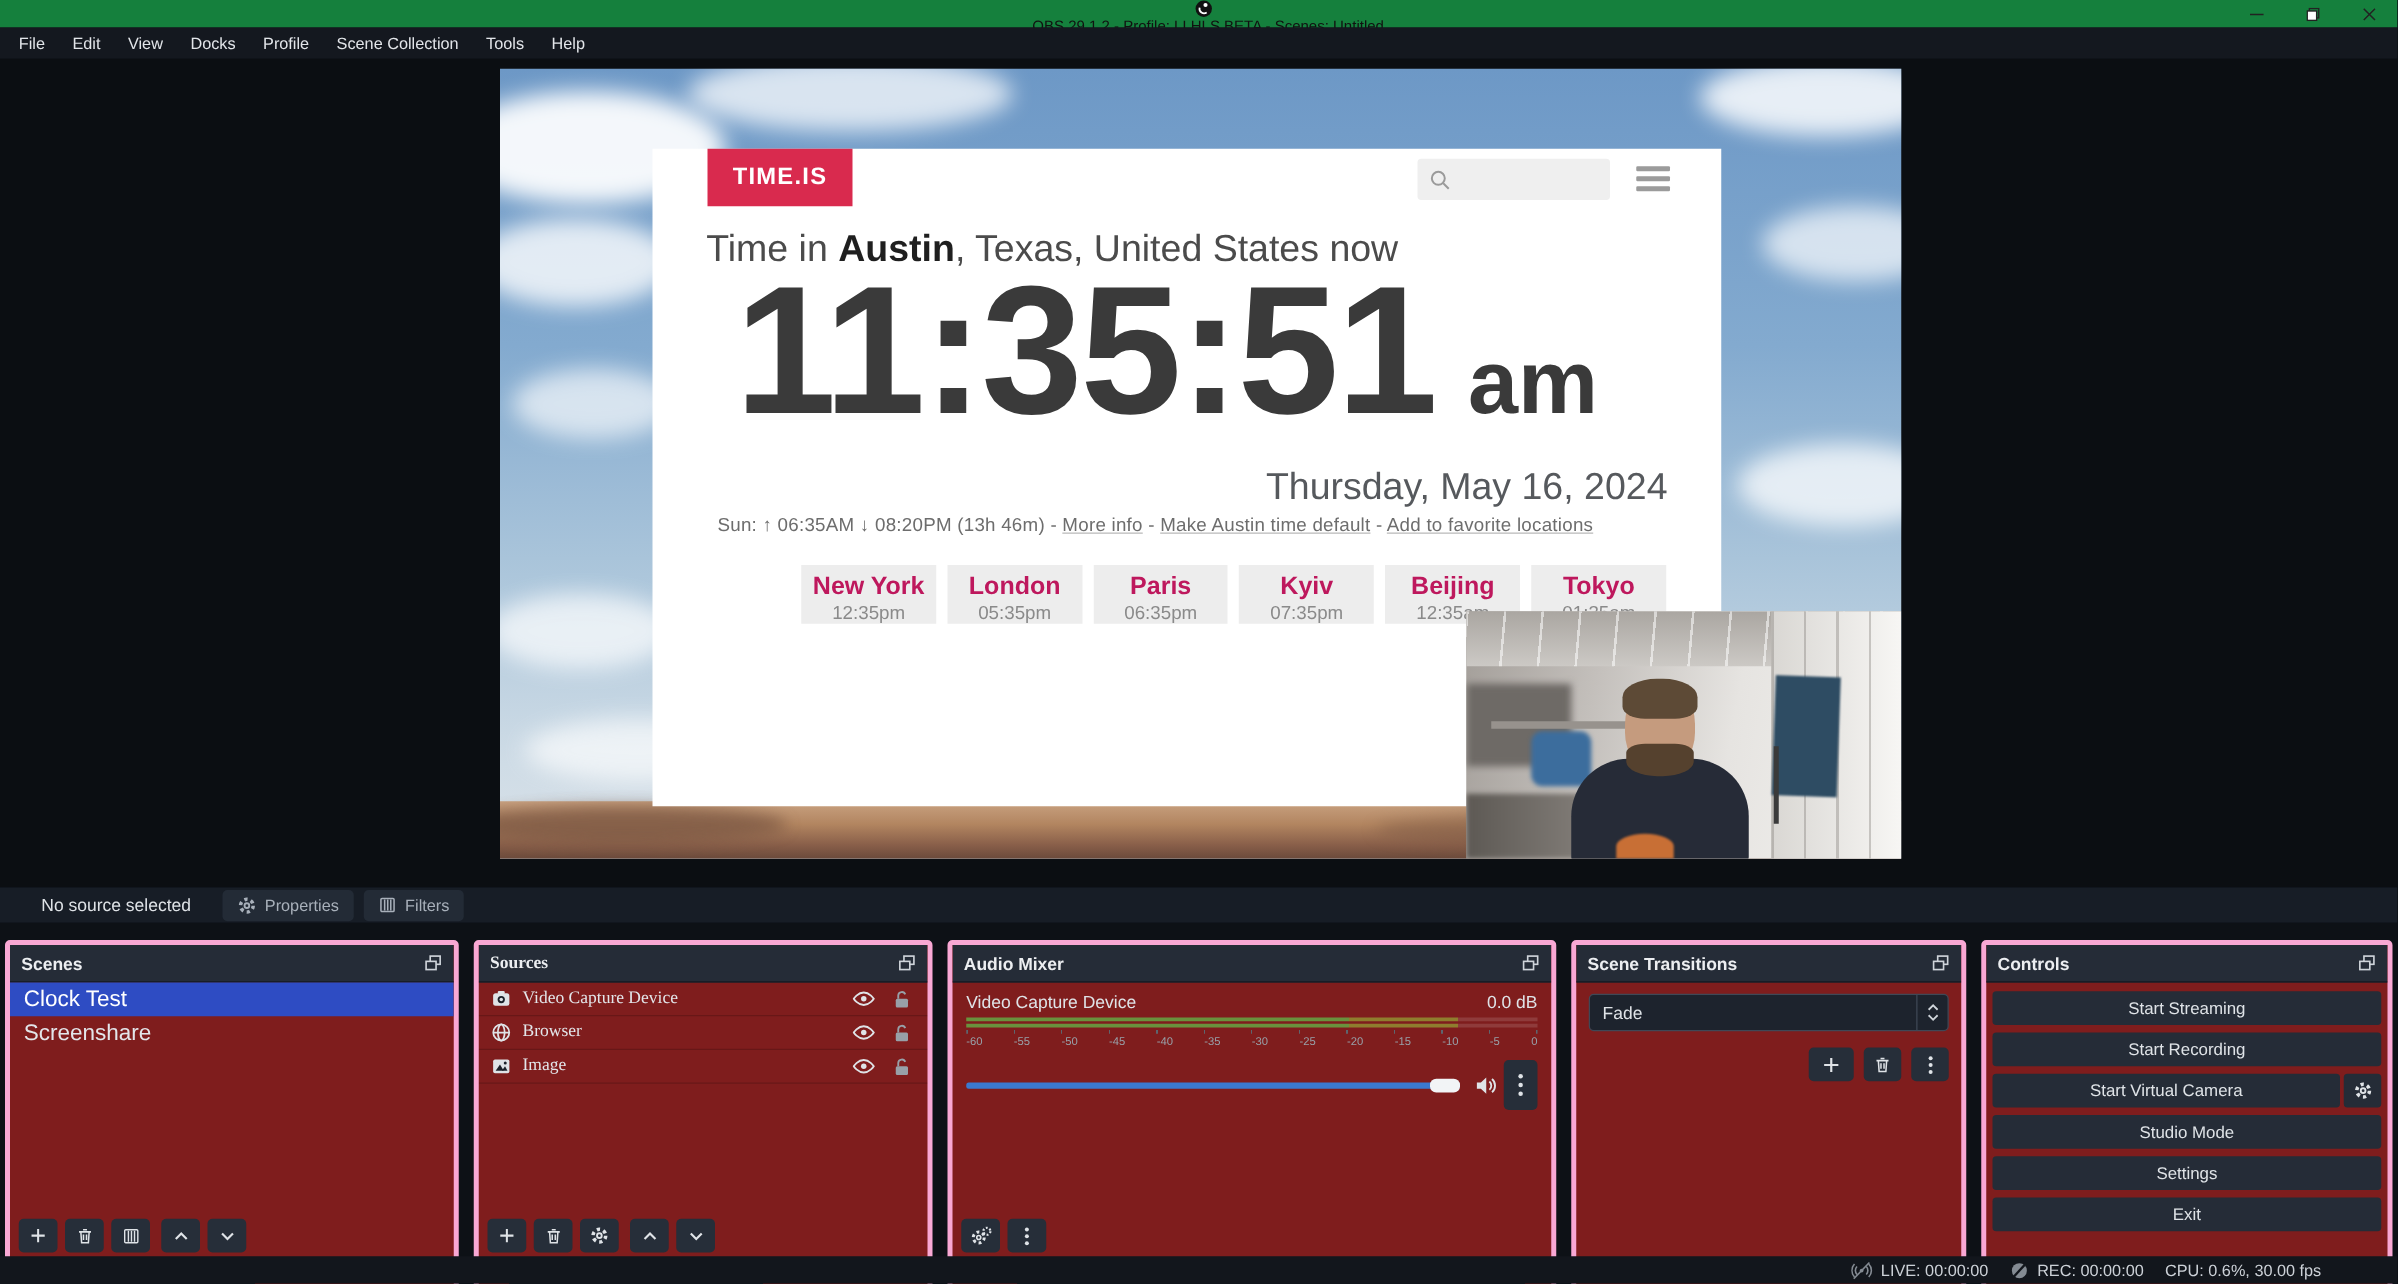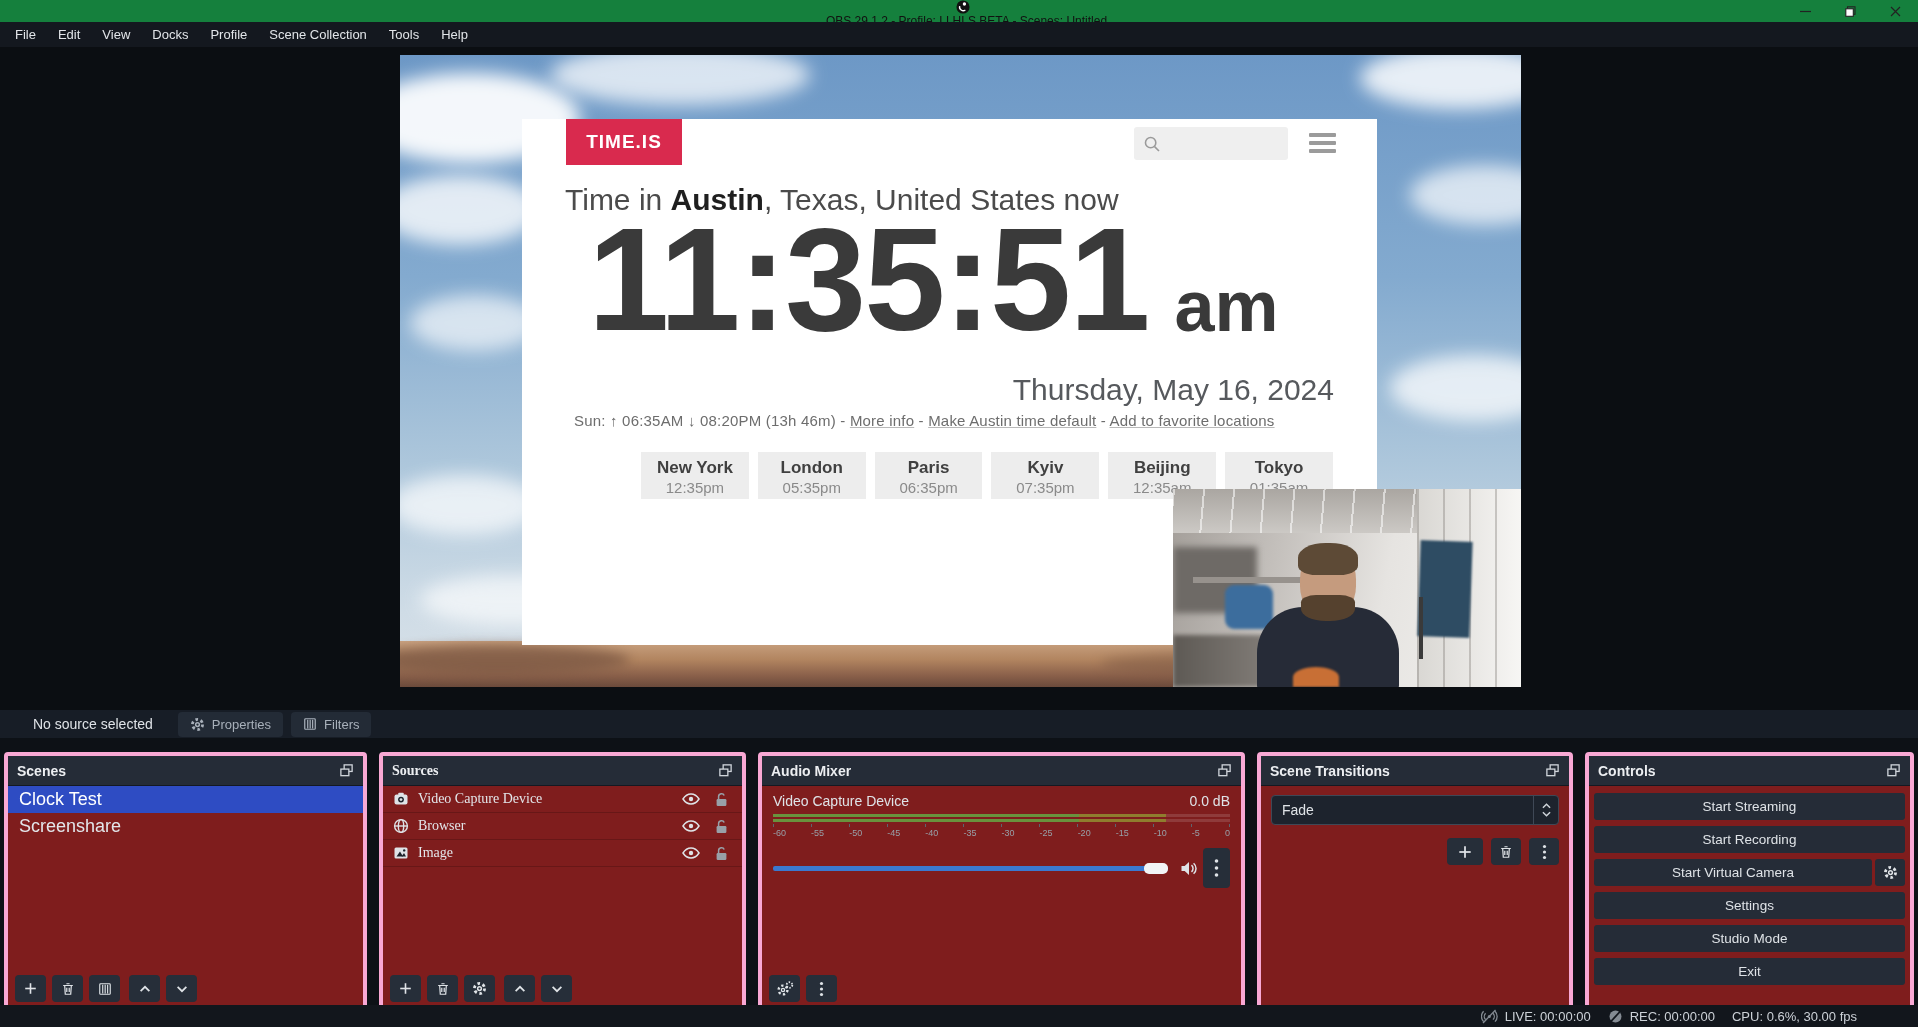--- a/index.html
+++ b/index.html
@@ -32,21 +32,21 @@
   .ti-heading { position:absolute; left:43px; top:64px; font-size:30px; color:#4b4b4b; white-space:nowrap; }
   .ti-heading b { color:#1f1f1f; }
   .ti-clock { position:absolute; left:66px; top:84px; display:flex; align-items:flex-end; color:#3a3a3a; }
   .ti-time { font-size:146px; font-weight:bold; line-height:1.05; letter-spacing:-2px; }
   .ti-ampm { font-size:72px; font-weight:bold; line-height:1; margin-left:26px; margin-bottom:14px; }
   .ti-date { position:absolute; right:43px; top:254px; font-size:30px; color:#56595d; }
   .ti-sun { position:absolute; left:52px; top:293px; width:770px; font-size:15px; color:#6d6d6d; white-space:nowrap; letter-spacing:.2px; }
   .ti-sun a { color:#6d6d6d; text-decoration:underline; text-decoration-color:#b9b9b9; }
   .ti-cities { position:absolute; left:119px; top:333px; width:692px; display:flex; gap:9px; }
   .ti-city { width:108px; height:47px; background:#ededed; text-align:center; padding-top:6px; }
-  .ti-city .name { font-size:17px; font-weight:bold; color:#404040; }
+  .ti-city .name { font-size:20px; font-weight:bold; color:#be185d; }
   .ti-city .time { font-size:15px; color:#8a8a8a; margin-top:1px; }
 
   
   .webcam { position:absolute; left:773px; top:434px; width:348px; height:198px; overflow:hidden; background:linear-gradient(100deg,#a39e99 0%,#c4c0bc 30%,#e6e4e1 60%,#f4f3f1 100%); }
   .wc-ceiling { position:absolute; top:0; left:0; right:0; height:44px; background:linear-gradient(180deg,#aaa6a1,#ccc9c5); }
   .wc-ceiling:after { content:""; position:absolute; inset:0; background:repeating-linear-gradient(95deg, rgba(255,255,255,.55) 0 2px, transparent 2px 30px); }
   .wc-windows { position:absolute; right:0; top:0; width:104px; height:100%; background:linear-gradient(90deg,#d9d7d3,#f7f6f4); }
   .wc-windows:after { content:""; position:absolute; inset:0; background:repeating-linear-gradient(90deg, rgba(120,115,110,.35) 0 2px, transparent 2px 26px); }
   .wc-shape { position:absolute; }
 
@@ -589,22 +589,22 @@
         <div class="ctl-btn">Start Recording</div>
         <div class="vcam-row">
           <div class="ctl-btn">Start Virtual Camera</div>
           <div class="vcam-gear">
               <svg width="15" height="15" viewBox="0 0 16 16" fill="none">
                 <circle cx="8" cy="8" r="5.4" stroke="#dfe3e7" stroke-width="3" stroke-dasharray="2.8 2.85"></circle>
                 <circle cx="8" cy="8" r="2" stroke="#dfe3e7" stroke-width="1.6"></circle>
               </svg>
             </div>
         </div>
+        <div class="ctl-btn">Studio Mode</div>
         <div class="ctl-btn">Settings</div>
-        <div class="ctl-btn">Studio Mode</div>
         <div class="ctl-btn">Exit</div>
       </div>
     </div>
   </div>
 
   <div class="statusbar">
     <div class="status-right">
       <div class="status-item">
         <span>
             <svg width="17" height="15" viewBox="0 0 17 15" fill="none" stroke="#848b93" stroke-width="1.3">

